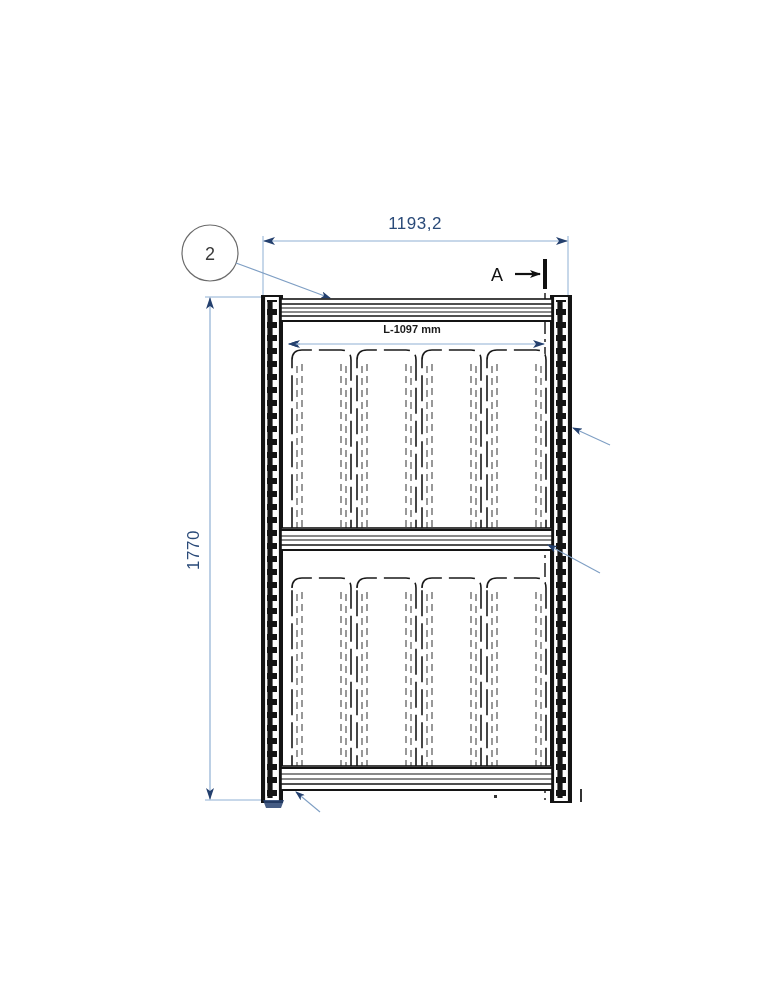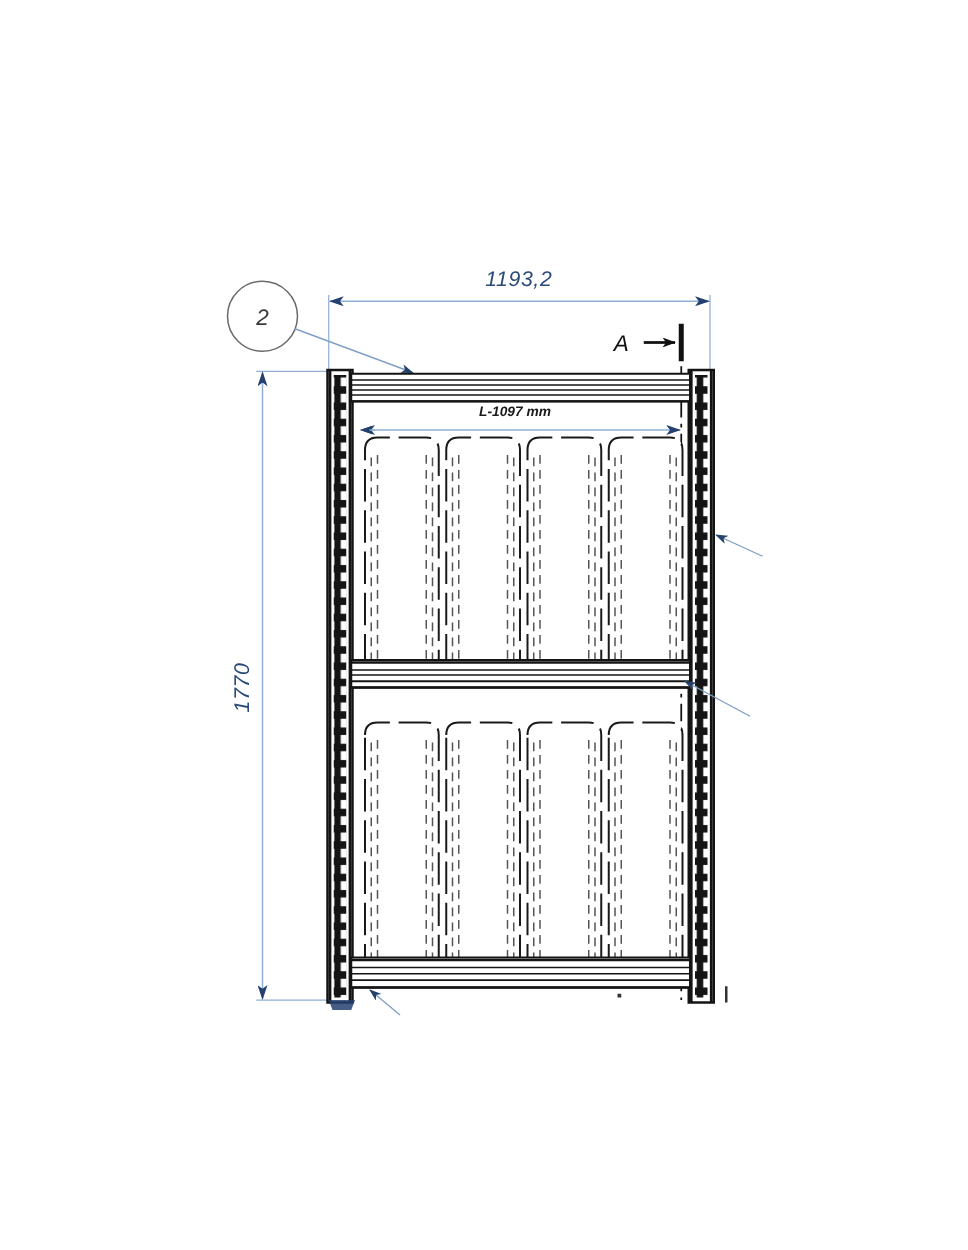--- a/index.html
+++ b/index.html
@@ -13,21 +13,20 @@
     position: relative;
     font-family: "Liberation Sans", sans-serif;
     overflow: hidden;
   }
   #drawing-root {
     position: absolute;
     left: 0;
     top: 0;
     width: 774px;
     height: 1000px;
-    font-style: italic;
   }
   svg.drawing-canvas {
     display: block;
     width: 774px;
     height: 1000px;
   }
   .dim-text {
     font-family: "Liberation Sans", sans-serif;
     font-size: 17px;
     fill: #2a4a78;

